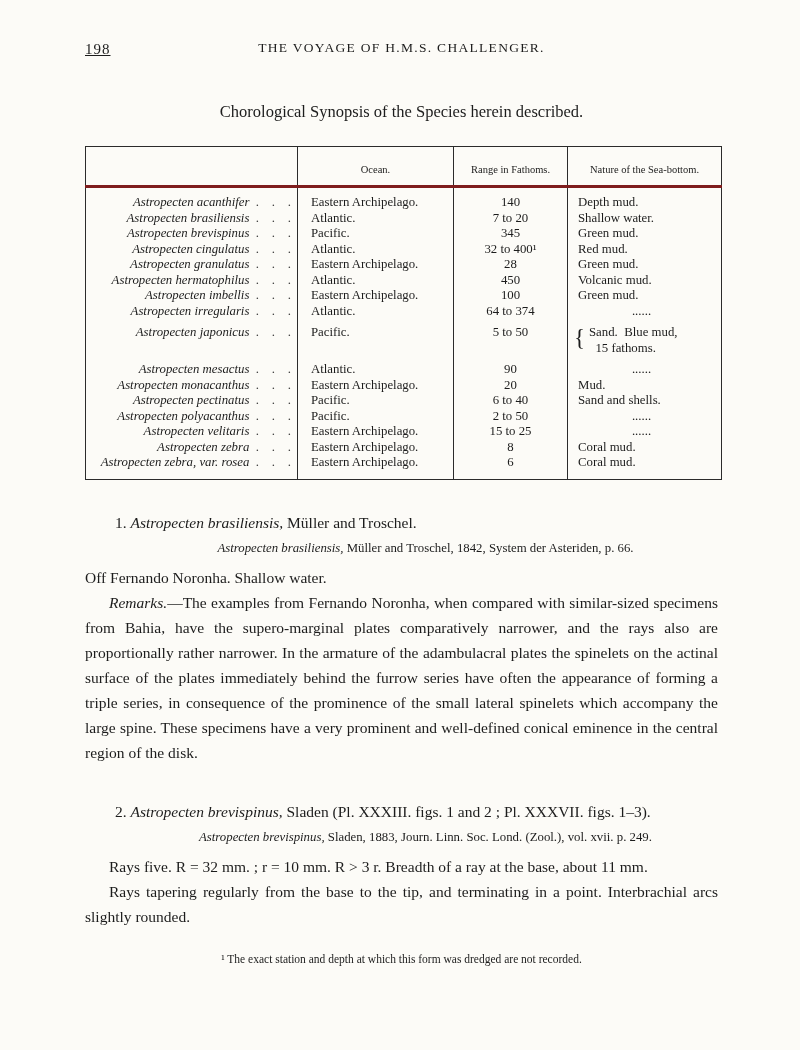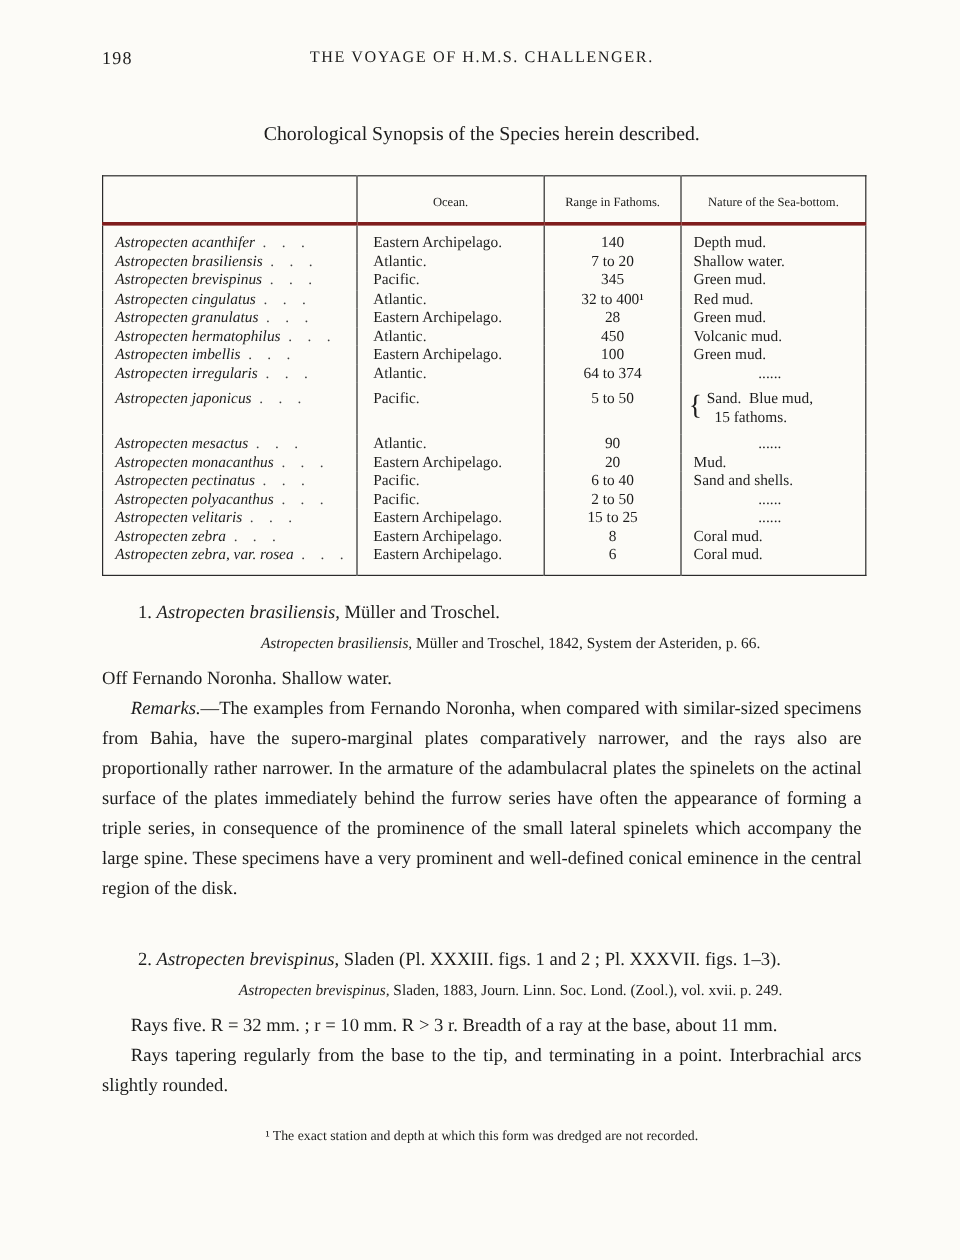--- a/index.html
+++ b/index.html
@@ -6,58 +6,58 @@
   html, body { margin: 0; padding: 0; }
   body { background: #d9d9d9; }
   .page {
     width: 800px; height: 1050px; margin: 0 auto;
     background: #fcfbf7; color: #1c1c1c;
     font-family: "Liberation Serif", "DejaVu Serif", serif;
     padding: 40px 82px 0 85px;
     position: relative; overflow: hidden;
   }
   .running-head { position: relative; height: 24px; }
-  .page-number { position: absolute; left: 0; top: 1px; font-size: 15px; letter-spacing: 1px; }
+  .page-number { position: absolute; left: 0; top: 1px; font-size: 15px; letter-spacing: 1px; text-decoration: underline; }
   .head-title { display: block; text-align: center; font-size: 13.5px; letter-spacing: 1.3px; }
 
   .table-title {
     margin: 38px 0 0; text-align: center;
     font-weight: normal; font-size: 16.5px;
   }
 
   table.species-table {
     margin: 24px auto 0; border-collapse: collapse;
     width: 636px; table-layout: fixed;
     border: 1.5px solid #2b2b2b;
   }
   .species-table th, .species-table td {
     border-left: 1px solid #2b2b2b; vertical-align: top; padding: 0 6px;
   }
-  .species-table th:first-child, .species-table td:first-child { border-left: none; }
+  .species-table th:first-child, .species-table td:first-child { border-left: none; text-align: right; }
   .species-table thead th {
     border-bottom: 3px solid #7f1d1d; font-weight: normal;
     font-size: 10.5px; text-align: center; padding: 17px 4px 10px;
   }
   .species-table td { font-size: 12.8px; line-height: 15.5px; }
   td.species-cell { font-style: italic; padding-left: 10px; white-space: nowrap; overflow: hidden; }
   td.species-cell::after { content: "\2002.\2003.\2003."; font-style: normal; color: #3c3c3c; }
   td.ocean-cell { padding-left: 13px; }
   td.range-cell { text-align: center; }
   td.bottom-cell { padding-left: 10px; white-space: pre-wrap; position: relative; }
   td.bottom-cell.dots { text-align: center; padding-left: 0; }
   td.bottom-cell.brace { padding-left: 21px; }
   td.bottom-cell.brace::before {
     content: "{"; position: absolute; left: 6px; top: 4px;
     font-size: 23px; line-height: 30px; font-weight: normal;
   }
   tbody tr.tall td { padding-top: 6px; padding-bottom: 6px; }
   tbody tr:first-child td { padding-top: 7px; }
   tbody tr:last-child td { padding-bottom: 8px; }
 
-  .sections { margin-top: 18px; font-size: 15.5px; line-height: 25px; }
+  .sections { margin-top: 30px; font-size: 15.5px; line-height: 25px; }
   .species-section + .species-section { margin-top: 34px; }
   .section-heading { margin: 0 0 4px; padding-left: 30px; }
   .italic { font-style: italic; }
   .citation { margin: 2px 0 8px; padding-left: 48px; font-size: 12.8px; line-height: 18px; text-align: center; }
   .body-par { margin: 0; text-align: justify; }
   .body-par.indent { text-indent: 24px; }
 
   .footnote { margin-top: 24px; text-align: center; font-size: 11.5px; color: #1c1c1c; }
 </style>
 </head>

